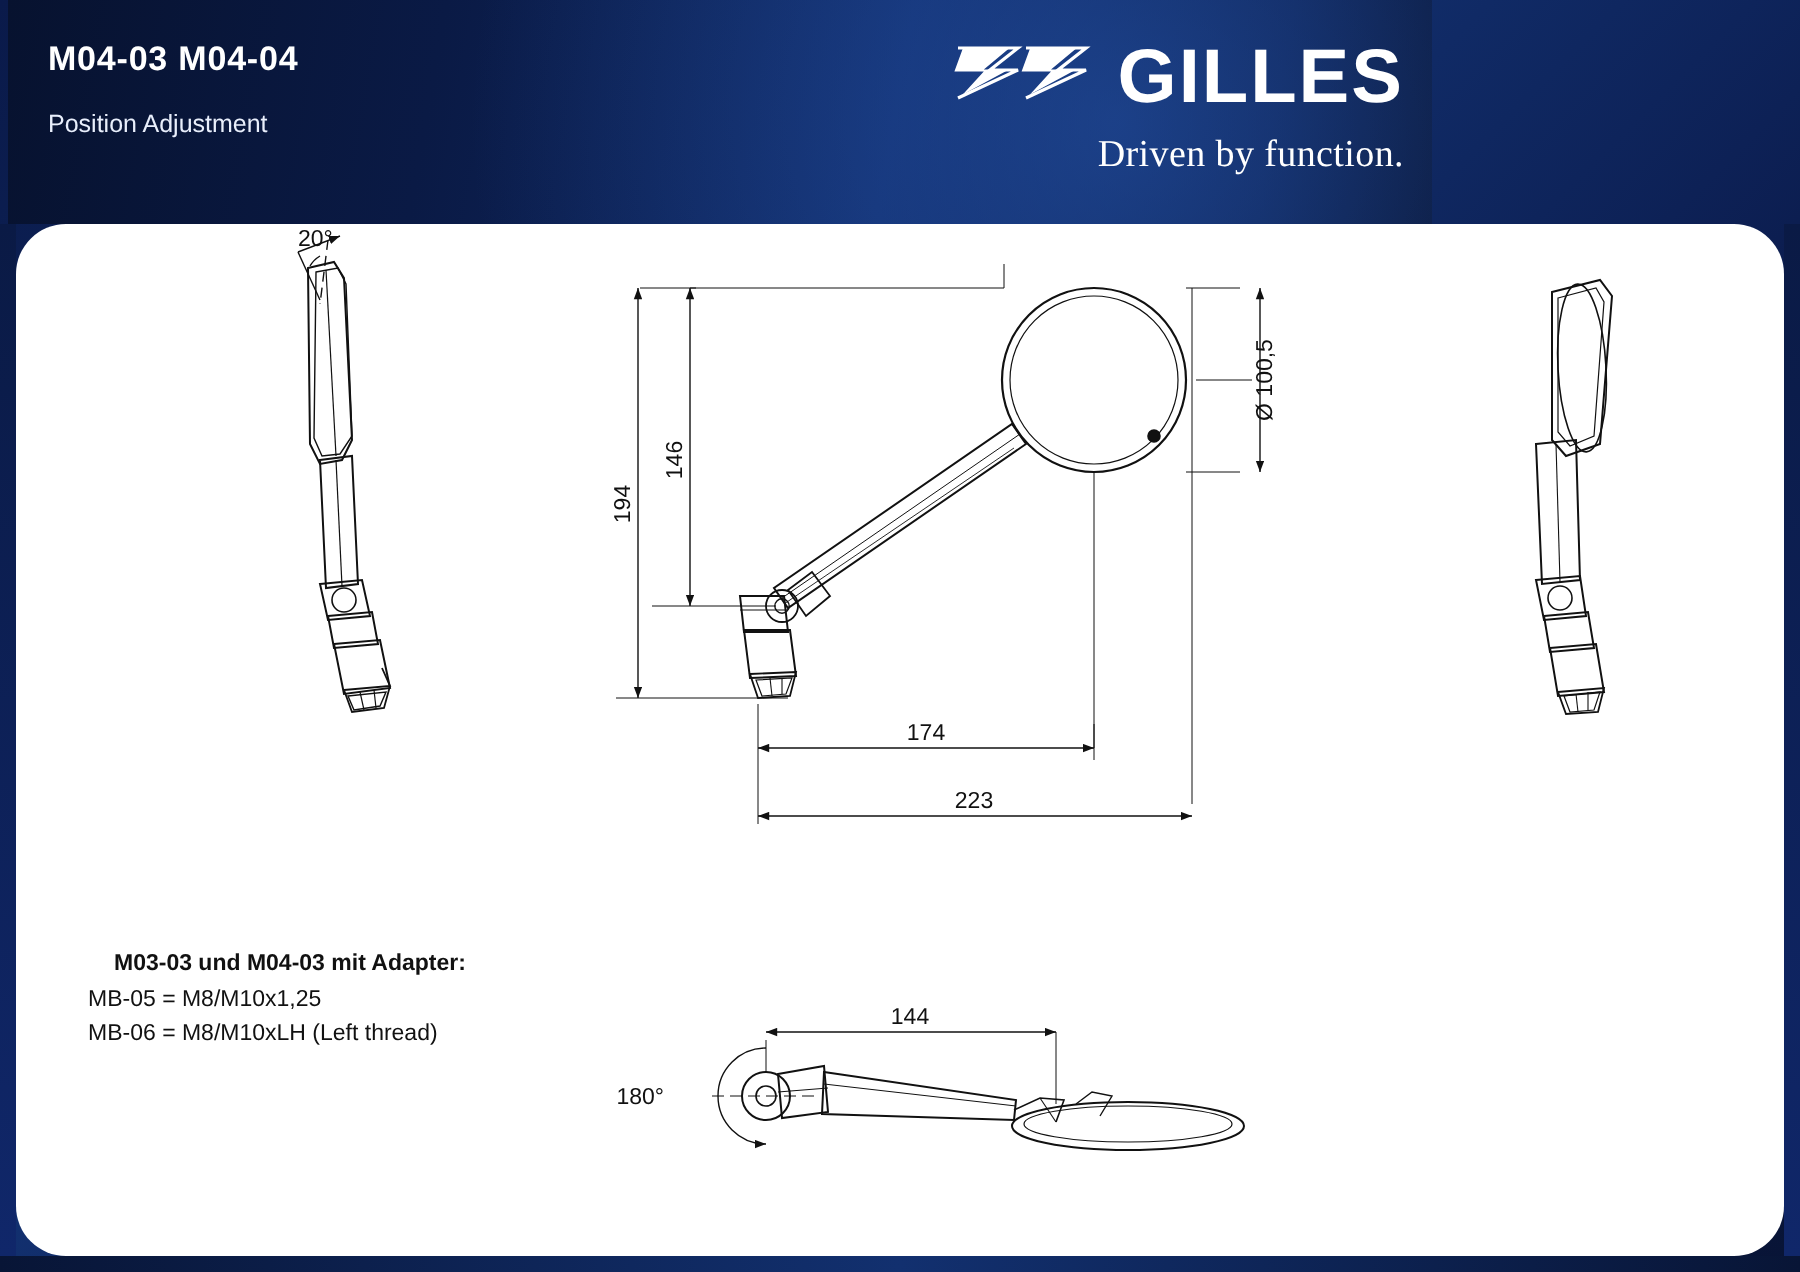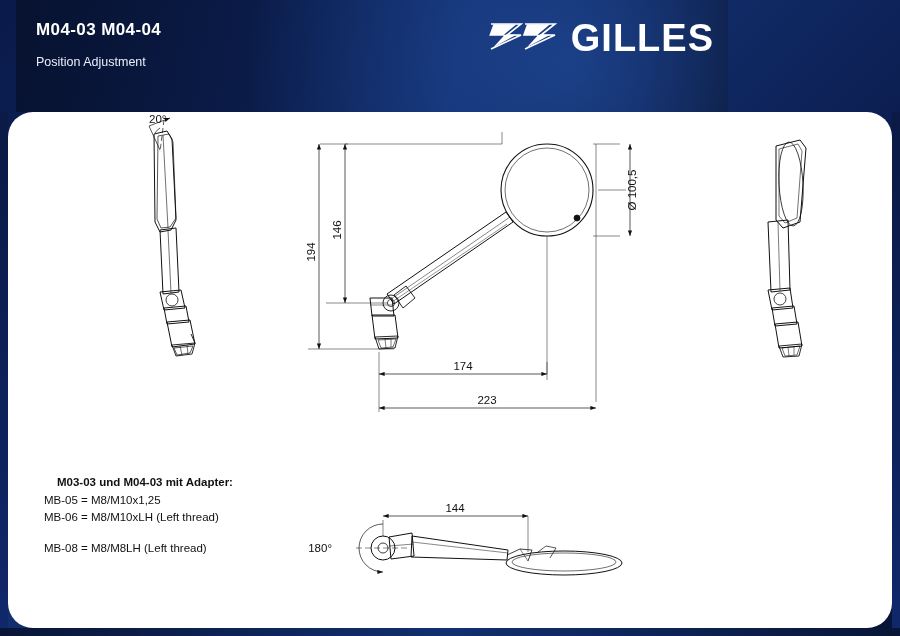--- a/index.html
+++ b/index.html
@@ -11,21 +11,21 @@
   }
   #sheet{
     position:relative;
     width:900px;height:636px;
     background:
       linear-gradient(135deg,#0a1a4a 0%,#0d2257 18%,#12306f 40%,#0b1b4c 70%,#081436 100%);
     box-sizing:border-box;
   }
   
   .header{
-    position:absolute;left:16px;top:0;width:712px;height:112px;
+    position:absolute;left:4px;top:0;width:712px;height:112px;
     background:
       radial-gradient(circle at 78% 55%, rgba(40,90,180,.55) 0%, rgba(10,25,70,0) 58%),
       linear-gradient(100deg,#07122f 0%,#0a1a45 30%,#102a66 62%,#0a1a45 88%,#060e28 100%);
   }
   .title-block{
     position:absolute;left:20px;top:20px;color:#ffffff;
   }
   .title-main{font-size:17px;font-weight:bold;letter-spacing:.4px;line-height:20px;}
   .title-sub{font-size:12.5px;font-weight:normal;line-height:16px;margin-top:14px;color:#e8eefb;}
   .brand{
@@ -89,20 +89,21 @@
               <path d="M40 4 L62 4 L50 14 L62 14 L40 26 L50 15 L36 15 Z" transform="translate(-2,4) scale(1.05)"></path>
             </g>
             <g fill="none" stroke="#ffffff" stroke-width="1.6">
               <path d="M4 8 L34 8 L20 19 L34 19 L4 33"></path>
               <path d="M38 8 L68 8 L54 19 L68 19 L38 33"></path>
             </g>
           </svg>
         </span>
         <span class="brand-name">GILLES</span>
       </div>
+      <div class="brand-tag">Driven by function.</div>
     </div>
   </div>
 
   <div class="frame-left"></div>
   <div class="frame-right"></div>
   <div class="frame-bottom"></div>
 
   <div class="sheet-body">
 
     <svg class="draw" viewBox="0 0 884 516">
@@ -248,18 +249,17 @@
       </g>
     </svg>
 
     <div class="legend">
       <div class="legend-block">
         <div class="legend-h">M03-03 und M04-03 mit Adapter:</div>
         <div class="legend-line">MB-05 = M8/M10x1,25</div>
         <div class="legend-line">MB-06 = M8/M10xLH (Left thread)</div>
       </div>
       <div class="legend-block">
-        <div class="legend-line">MB-08 = M8/M8LH (Left thread)</div>
       </div>
     </div>
 
   </div>
 </div>
 
 </body></html>

